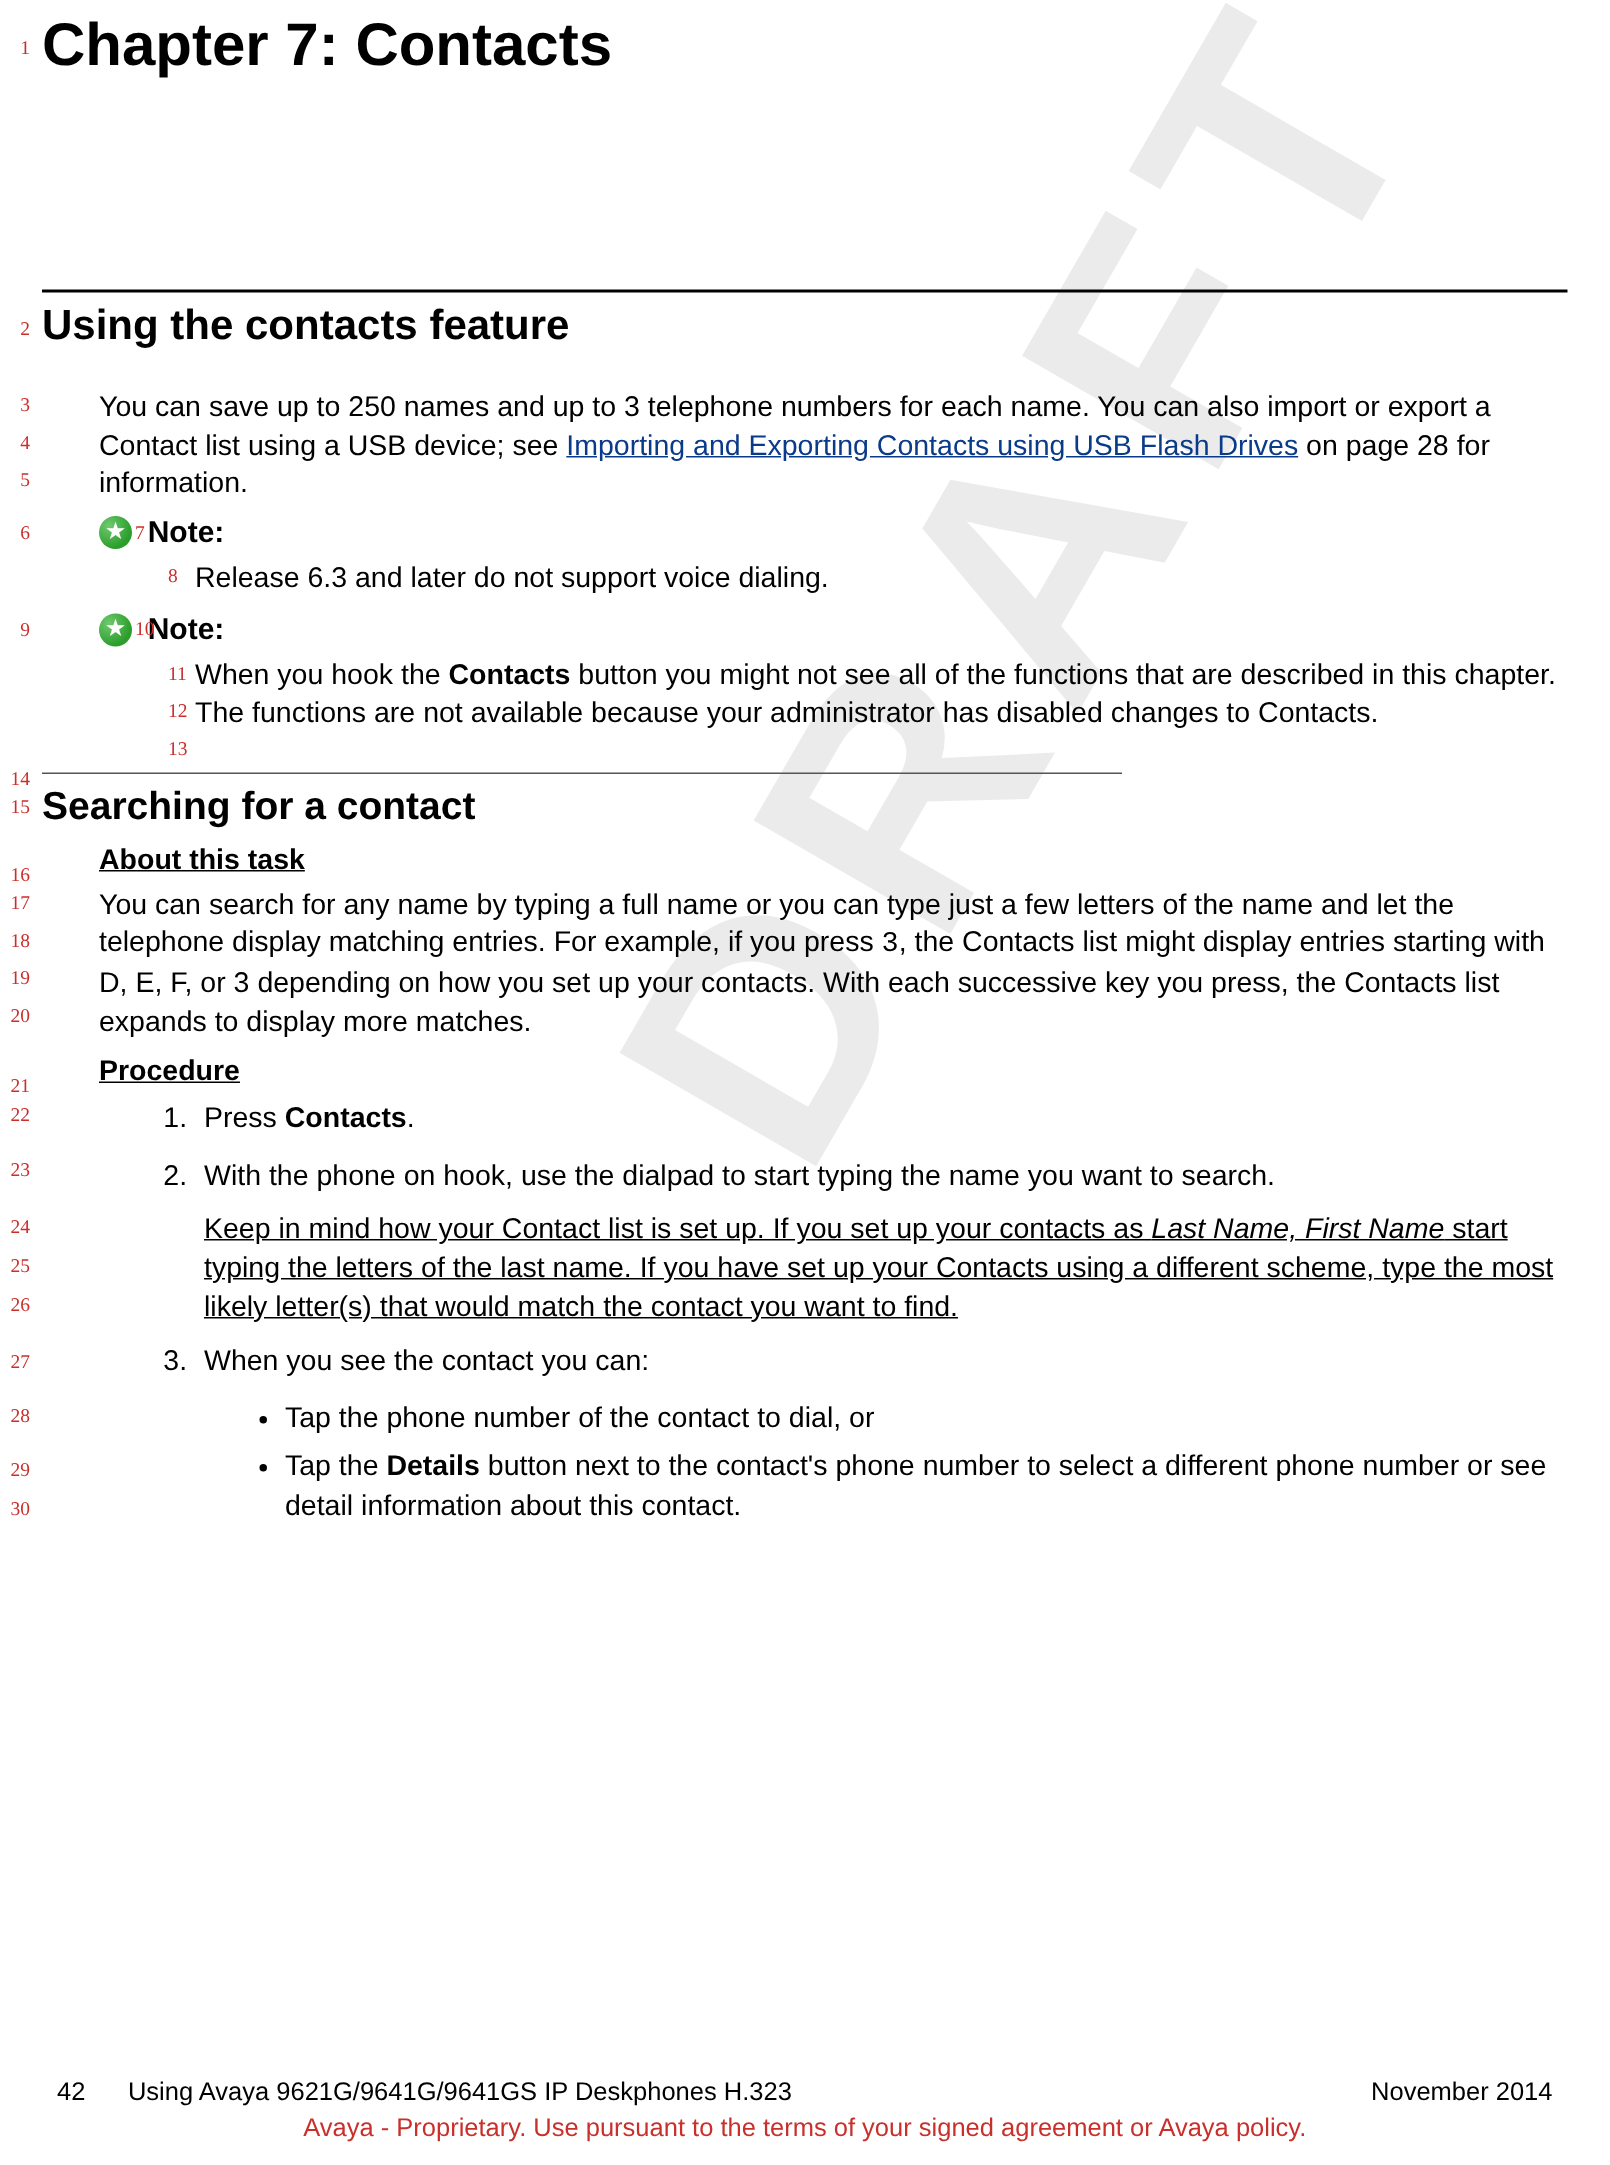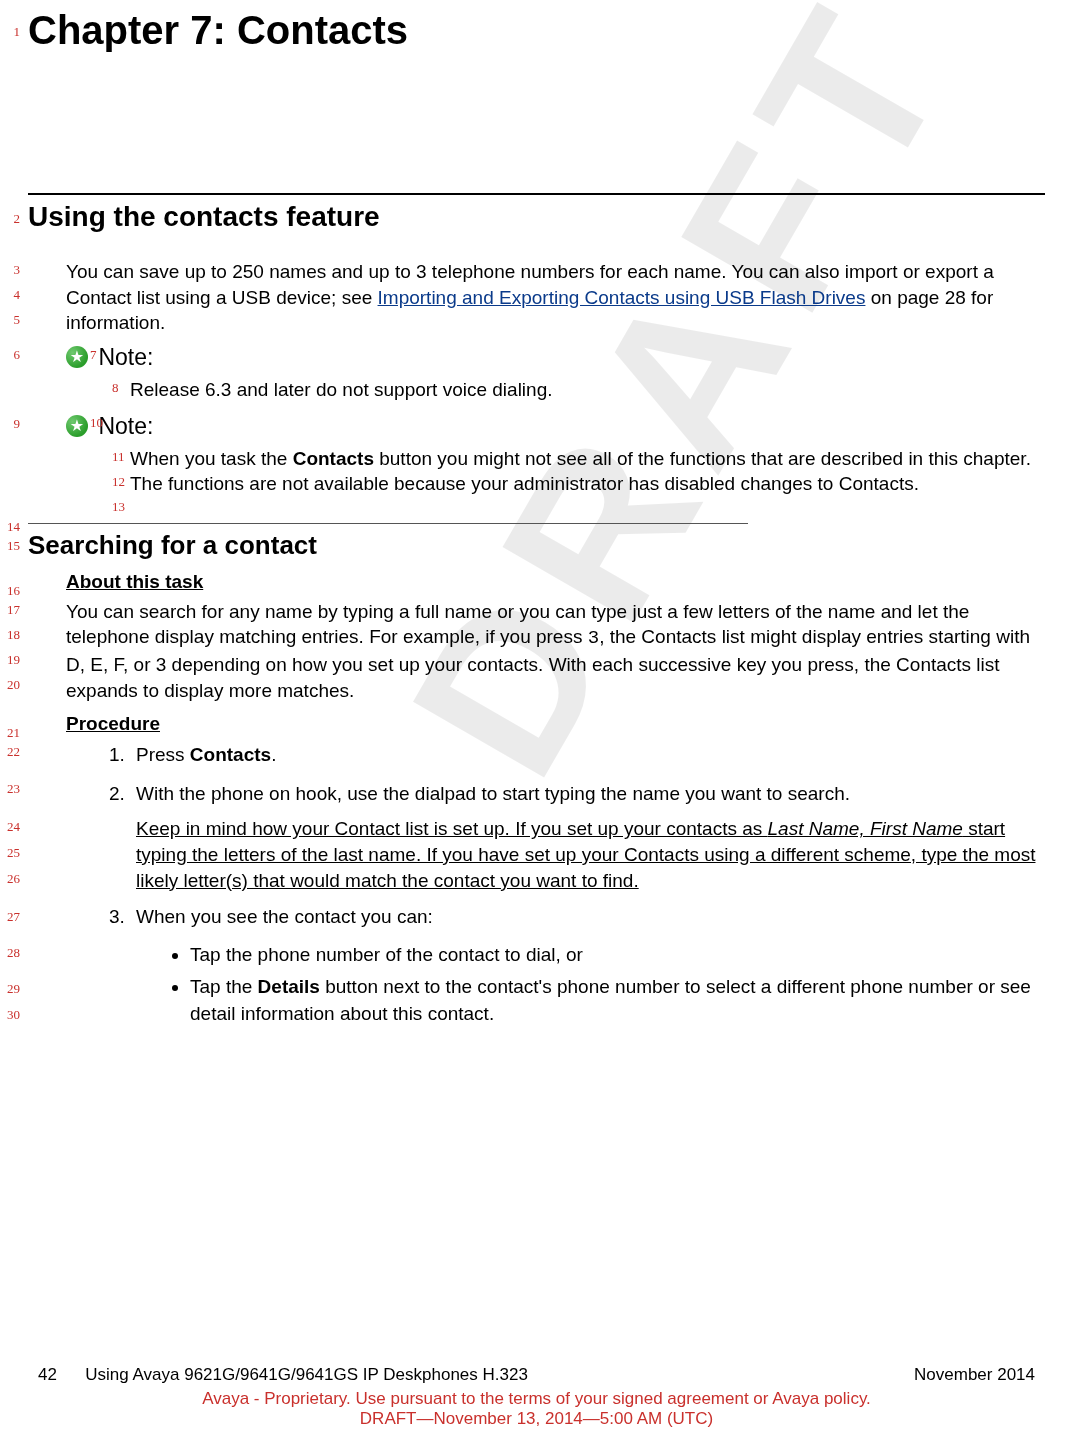--- a/index.html
+++ b/index.html
@@ -96,22 +96,22 @@
     border-radius: 50%;
     background: radial-gradient(circle at 30% 30%, #6fc96f 0%, #2a9d2a 70%);
     color: #fff;
     text-align: center;
     line-height: 22px;
     font-size: 16px;
     vertical-align: middle;
     margin-right: 6px;
   }
   .note-label {
-    font-weight: normal;
-    font-size: 23px;
+    font-weight: bold;
+    font-size: 20px;
     vertical-align: middle;
   }
   .note-body {
     font-size: 19px;
     line-height: 1.35;
     margin-left: 130px;
     margin-top: 6px;
   }
   .sub-head {
     font-weight: bold;
@@ -213,21 +213,21 @@
     <span class="line-num" style="top:3px; left:-66px;">9</span>
     <span class="line-num-small" style="top:2px; left:24px;">10</span>
     <span class="note-icon">★</span>
     <span class="note-label">Note:</span>
   </div>
   <div class="row">
     <span class="line-num-small" style="top:3px; left:112px;">11</span>
     <span class="line-num-small" style="top:28px; left:112px;">12</span>
     <span class="line-num-small" style="top:53px; left:112px;">13</span>
     <p class="note-body">
-      <span>When you task the </span><span class="bold">Contacts</span><span> button you might not see all of the functions that are described in this chapter. The functions are not available because your administrator has disabled changes to Contacts.</span>
+      <span>When you hook the </span><span class="bold">Contacts</span><span> button you might not see all of the functions that are described in this chapter. The functions are not available because your administrator has disabled changes to Contacts.</span>
     </p>
   </div>
 
   <div class="gap-md"></div>
 
   <div class="row">
     <span class="line-num" style="top:-4px;">14</span>
     <hr class="hr-sub">
   </div>
 
@@ -293,14 +293,13 @@
 <div class="footer">
   <div class="footer-row1">
     <span>
       <span>42</span>
       &nbsp;&nbsp;&nbsp;&nbsp;
       <span>Using Avaya 9621G/9641G/9641GS IP Deskphones H.323</span>
     </span>
     <span>November 2014</span>
   </div>
   <div class="footer-red">Avaya - Proprietary. Use pursuant to the terms of your signed agreement or Avaya policy.</div>
-  <div class="footer-red">DRAFT—November 13, 2014—5:00 AM (UTC)</div>
 </div>
 
 </body></html>

